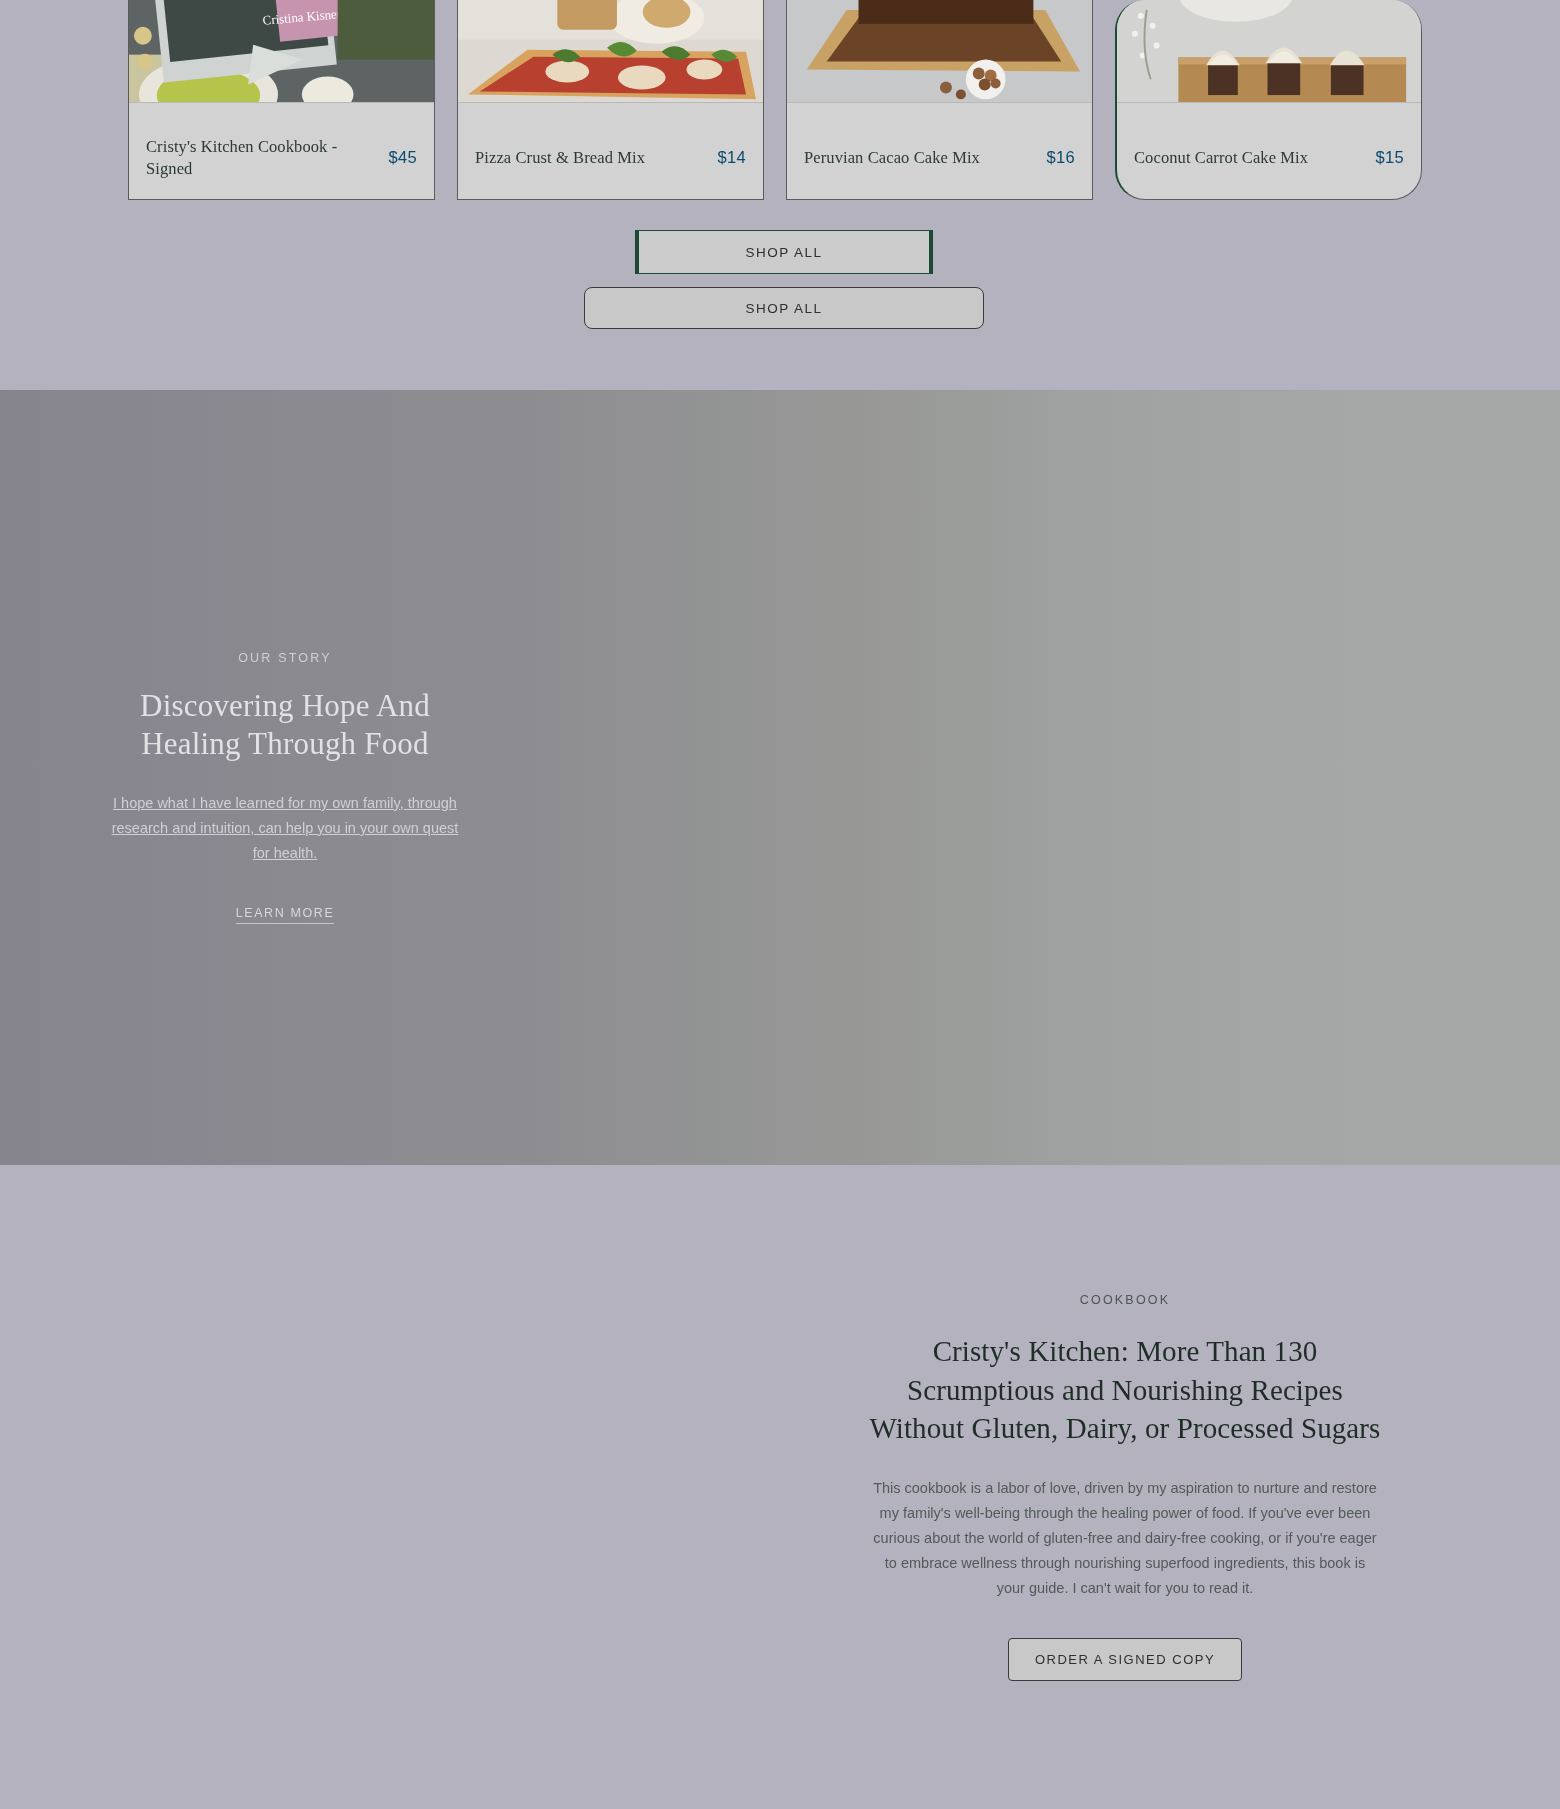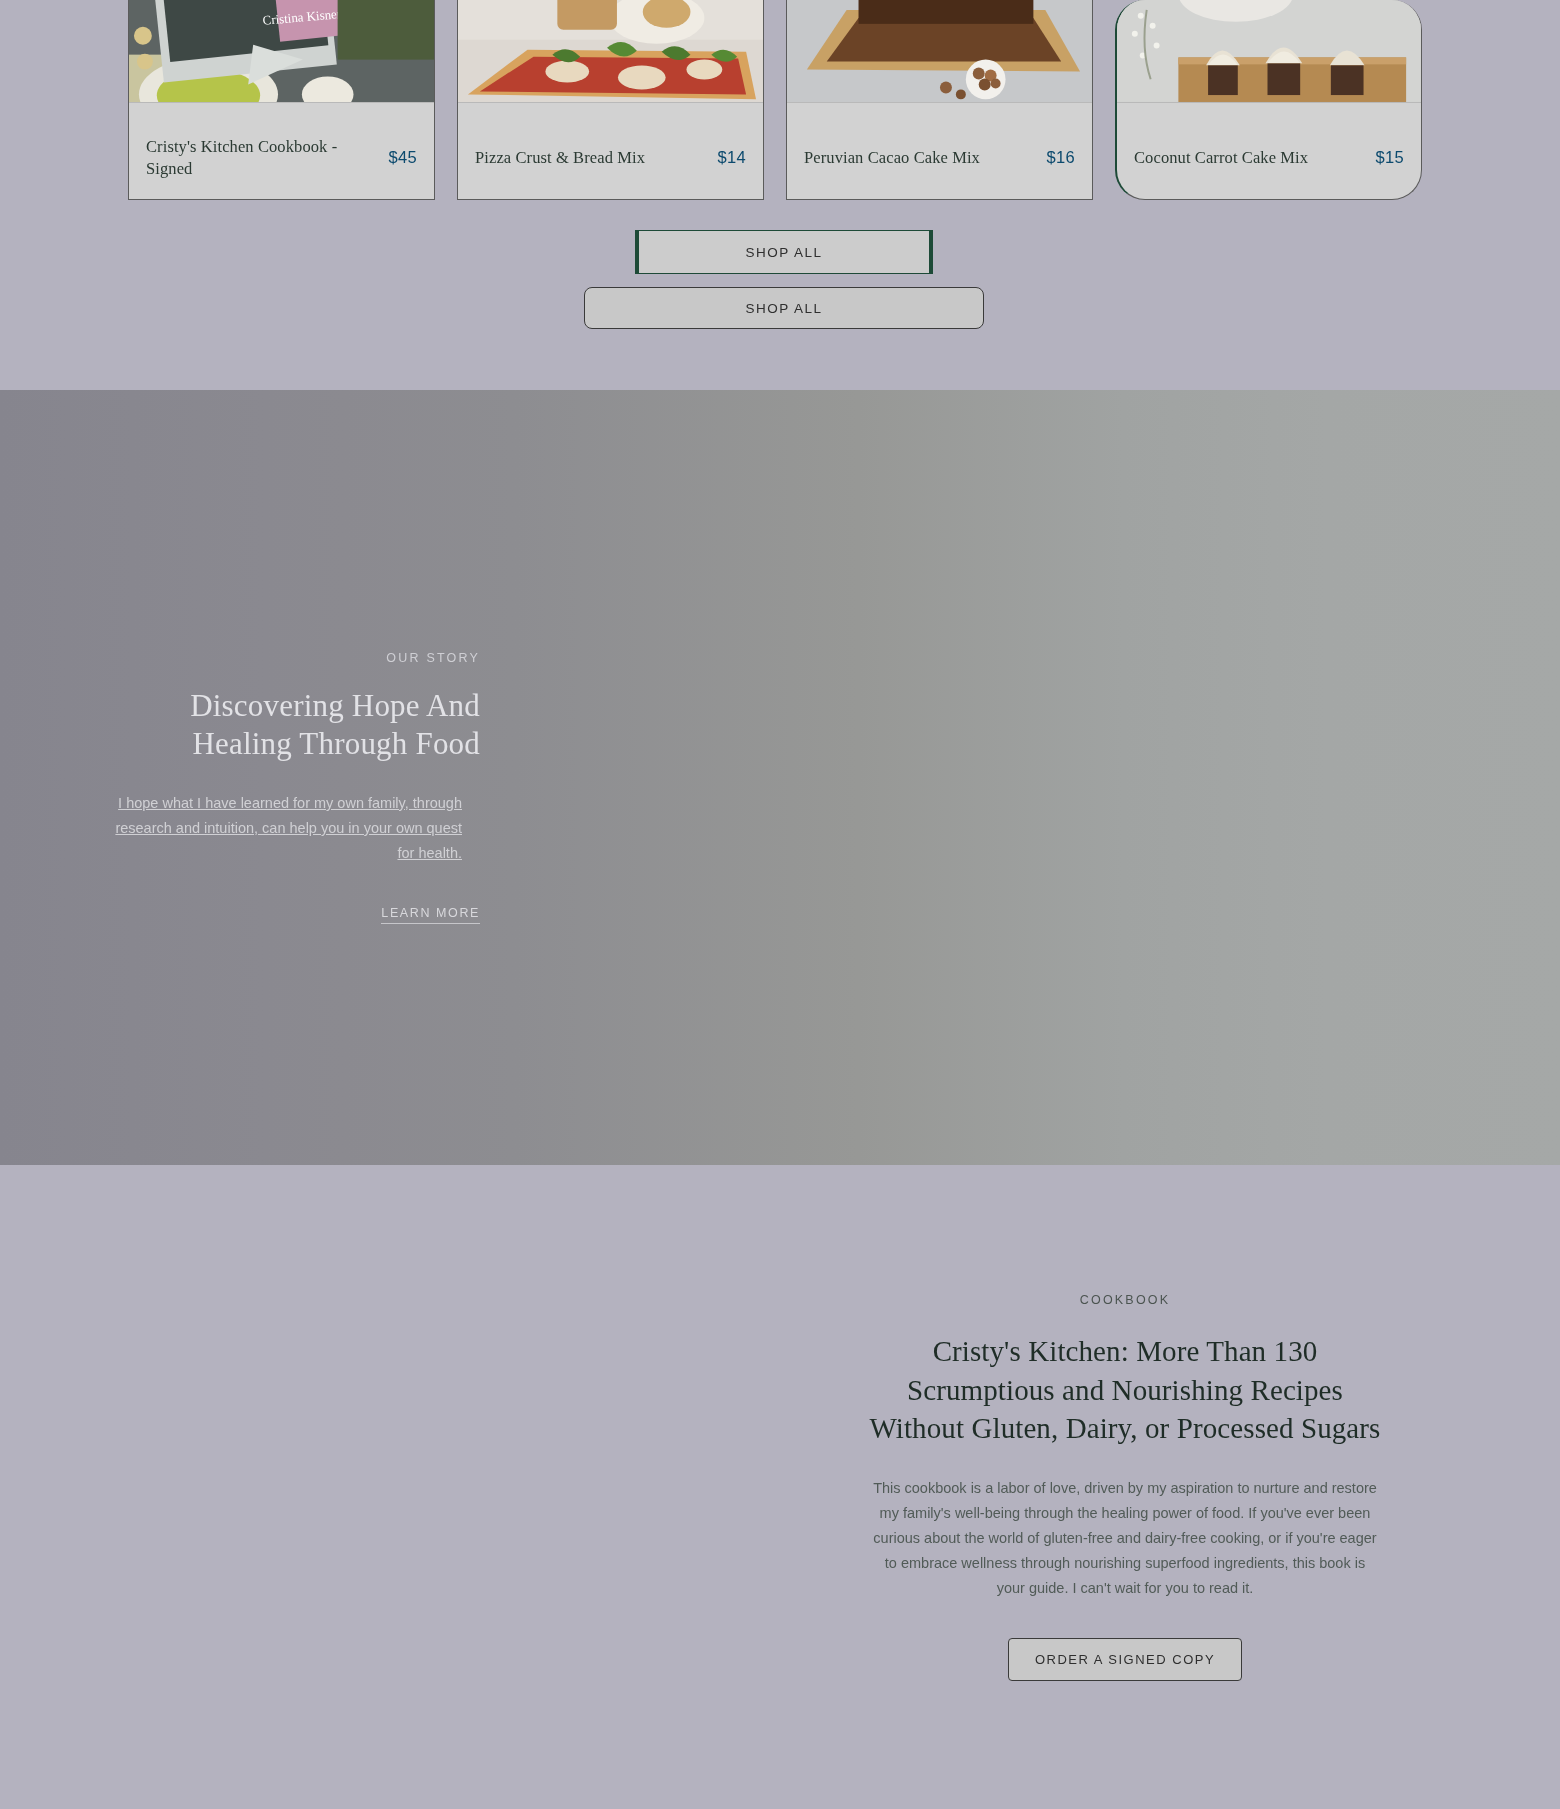--- a/index.html
+++ b/index.html
@@ -116,21 +116,21 @@
        #86858e 0%, #8a8990 17%, #8b8a90 22%,
        #8d8d91 33%, #979896 55%, #a0a3a2 72%,
        #a4a7a6 85%, #a5a8a7 100%);
     display:flex;
     align-items:center;
     overflow:hidden;
   }
   .story-inner {
     width:390px;
     margin-left:90px;
-    text-align:right;
+    text-align:center;
     padding-top:20px;
   }
   .story-eyebrow {
     font-size:12.5px;
     letter-spacing:2.2px;
     color:#cfcfd4;
     margin-bottom:22px;
   }
   .story-heading {
     font-family:"Liberation Serif", serif;

